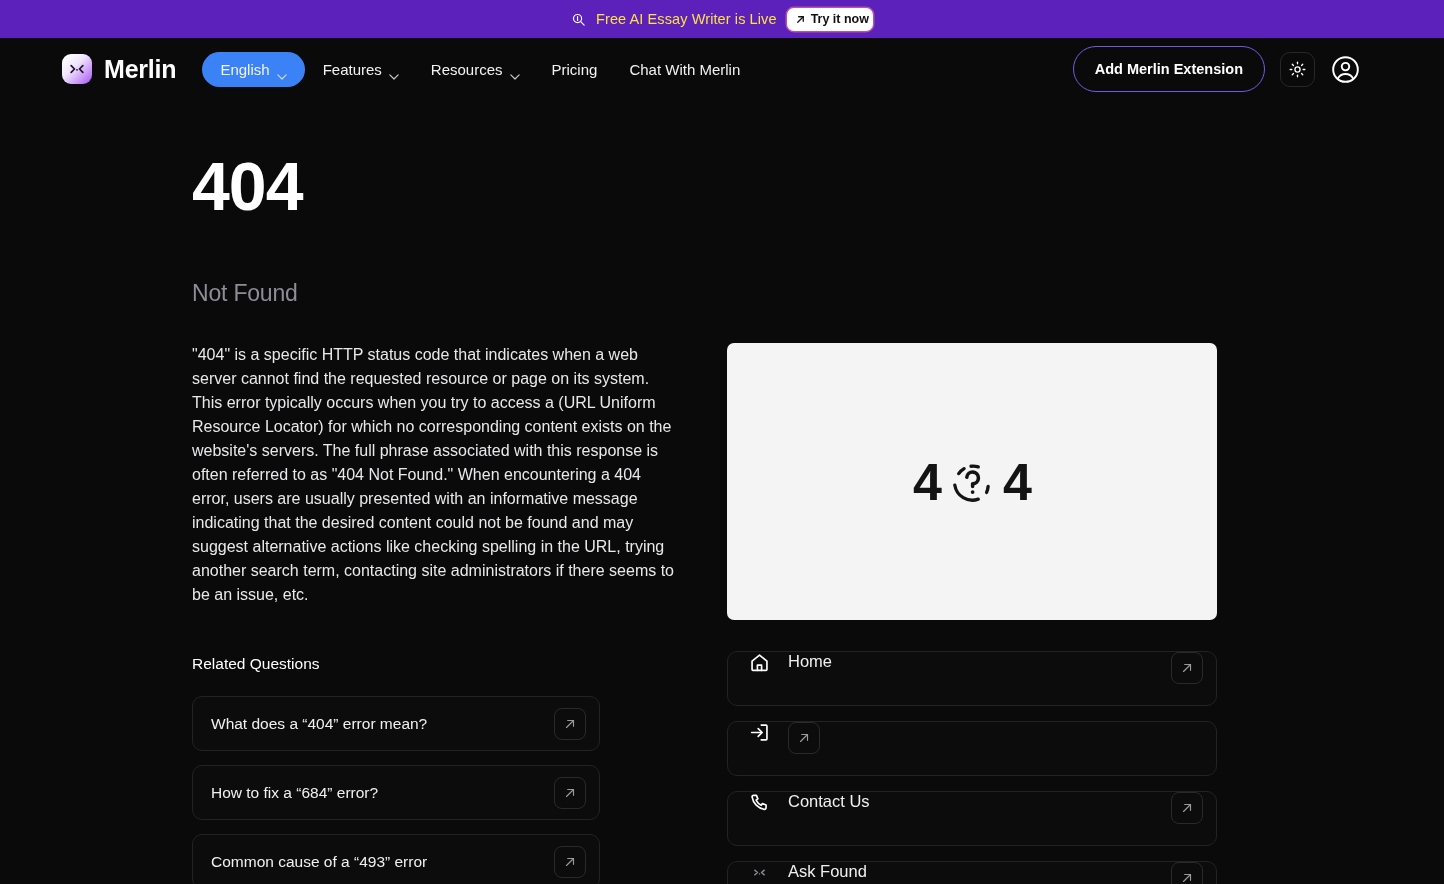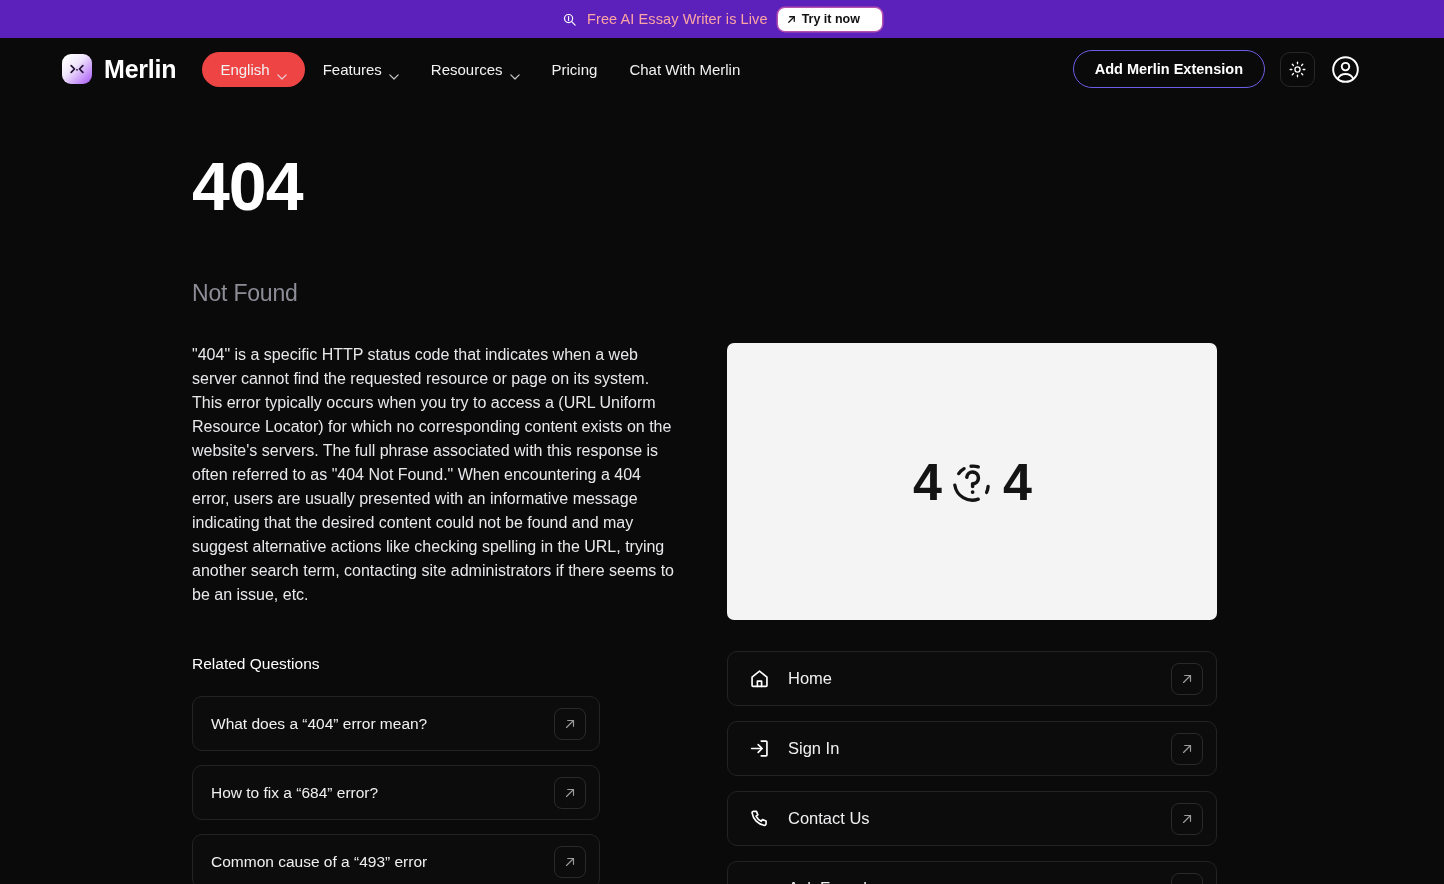--- a/index.html
+++ b/index.html
@@ -14,32 +14,32 @@
   .banner {
     height: 38px;
     background: #5b21ba;
     display: flex;
     align-items: center;
     justify-content: center;
     gap: 10px;
   }
   .banner-icon { width: 15px; height: 15px; display: block; color: #ffffff; flex: none; }
   .banner-text {
-    color: #fca5a5;
+    color: #fde047;
     font-size: 14.5px;
     letter-spacing: .1px;
     white-space: nowrap;
   }
   .banner-cta {
     background: #ffffff;
     color: #111111;
     border: none;
     border-radius: 7px;
     height: 23px;
-    padding: 0 22px 0 8px;
+    padding: 0 4px 0 8px;
     font-size: 12.5px;
     font-weight: bold;
     font-family: "Liberation Sans", sans-serif;
     display: inline-flex;
     align-items: center;
     gap: 5px;
     cursor: pointer;
     box-shadow: 0 0 0 1.5px rgba(255,120,170,.55);
   }
   .banner-cta .arr { width: 11px; height: 11px; display: block; }
@@ -72,33 +72,33 @@
     color: #f2f2f2;
     font-size: 15px;
     padding: 9px 14px;
     border-radius: 999px;
     display: inline-flex;
     align-items: center;
     gap: 7px;
     cursor: pointer;
     white-space: nowrap;
   }
-  .navlink.pill { background: #ef4444; padding: 9px 18px; }
+  .navlink.pill { background: #3b82f6; padding: 9px 18px; }
   .chev { width: 10px; height: 6px; display: block; opacity: .85; }
 
   .nav-right { margin-left: auto; display: flex; align-items: center; gap: 15px; }
   .ext-btn {
     border: 1px solid #6d5de6;
     background: transparent;
     color: #ffffff;
     font-size: 14.5px;
     font-weight: bold;
     font-family: "Liberation Sans", sans-serif;
     border-radius: 999px;
-    height: 38px;
+    height: 46px;
     padding: 0 21px;
     cursor: pointer;
     white-space: nowrap;
   }
   .icon-sq {
     width: 35px; height: 35px;
     border: 1px solid #272727;
     border-radius: 10px;
     display: flex; align-items: center; justify-content: center;
     cursor: pointer;
@@ -190,21 +190,21 @@
   .hero-glyph { width: 50px; height: 50px; display: block; }
 
   .link-list { margin-top: 31px; display: flex; flex-direction: column; gap: 15px; }
   .link-card {
     width: 490px;
     height: 55px;
     border: 1px solid #232323;
     border-radius: 10px;
     background: #0c0c0c;
     display: flex;
-    align-items: center;
+    align-items: flex-start;
     padding: 0 13px 0 21px;
     gap: 18px;
     cursor: pointer;
   }
   .link-ico { width: 21px; height: 21px; flex: none; display: flex; align-items: center; justify-content: center; color: #ffffff; }
   .link-ico svg { width: 21px; height: 21px; display: block; }
   .link-ico.merlin svg { width: 19px; height: 19px; color: #8a8a90; }
   .link-text { color: #f0f0f2; font-size: 16.5px; flex: 1; }
 </style>
 </head>
@@ -387,21 +387,20 @@
         </div>
 
         <div class="link-card">
           <span class="link-ico">
             <svg viewBox="0 0 24 24" fill="none" stroke="#ffffff" stroke-width="1.9" stroke-linecap="round" stroke-linejoin="round">
               <path d="M14 3.5h5.5a1 1 0 0 1 1 1v15a1 1 0 0 1-1 1H14"></path>
               <line x1="3" y1="12" x2="14.5" y2="12"></line>
               <polyline points="10.5,7.6 15,12 10.5,16.4"></polyline>
             </svg>
           </span>
-          <span class="link-text">Sign In</span>
           <span class="arrow-box">
             <span>
               <svg viewBox="0 0 24 24" fill="none" stroke="currentColor" stroke-width="2" stroke-linecap="round" stroke-linejoin="round">
                 <line x1="6" y1="18" x2="18" y2="6"></line>
                   <polyline points="8,6 18,6 18,16"></polyline>
               </svg>
             </span>
           </span>
         </div>
 

